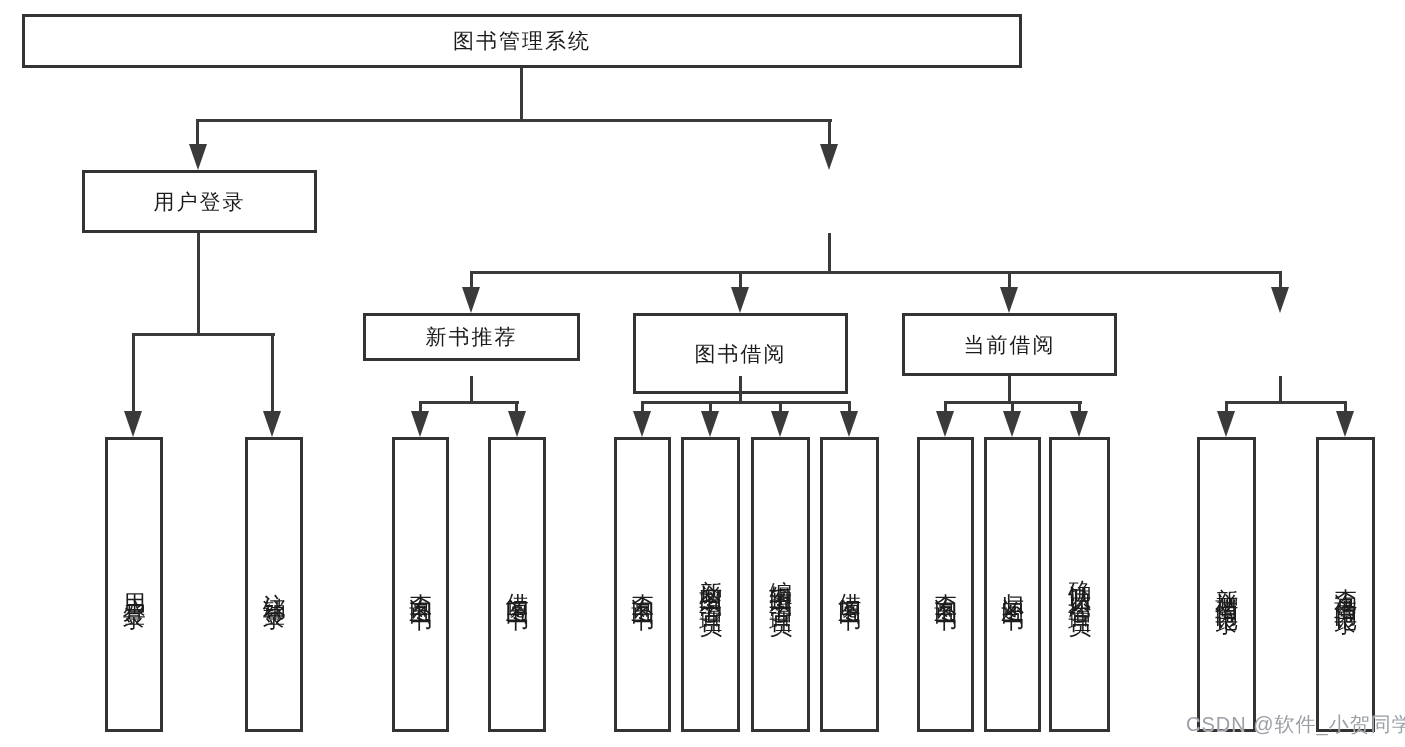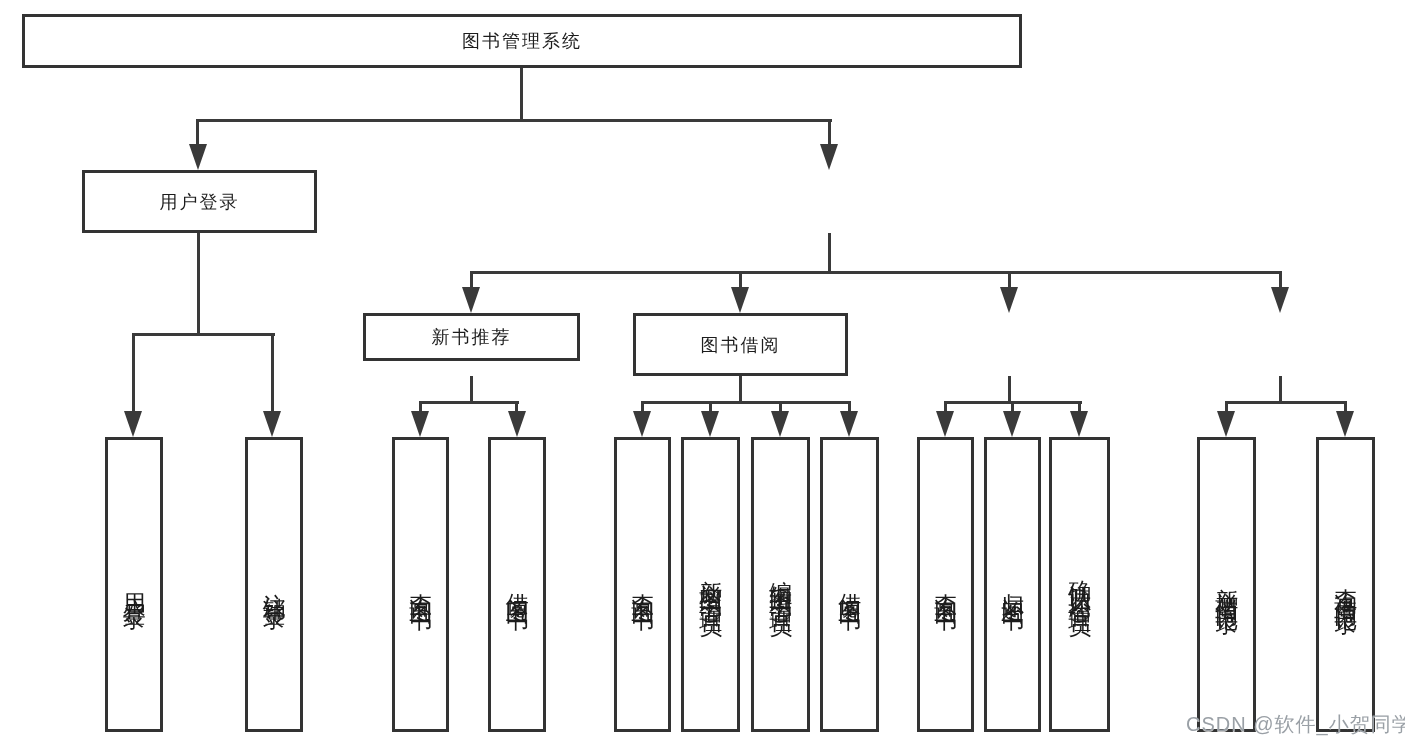--- a/index.html
+++ b/index.html
@@ -4,21 +4,21 @@
 <style>
   html,body{margin:0;padding:0;background:#ffffff;}
   .canvas{
     position:relative;width:1405px;height:747px;background:#ffffff;
     font-family:"Liberation Sans","DejaVu Sans",sans-serif;overflow:hidden;
   }
   .box{
     position:absolute;box-sizing:border-box;border:3px solid #333333;background:#ffffff;
     display:flex;align-items:center;justify-content:center;
   }
-  .lbl{font-size:18px;color:#1c1c1c;letter-spacing:2px;white-space:nowrap;}
+  .lbl{font-size:21px;color:#1c1c1c;letter-spacing:2px;white-space:nowrap;}
   .leaf .lbl{
     writing-mode:vertical-rl;text-orientation:mixed;
     font-size:23px;letter-spacing:5px;white-space:normal;line-height:1.1;
   }
   .vl,.hl{position:absolute;background:#3a3a3a;}
   .vl{width:3px;}
   .hl{height:3px;}
   .ar{
     position:absolute;width:0;height:0;
     border-left:9px solid transparent;border-right:9px solid transparent;
@@ -63,22 +63,25 @@
   <div class="vl" style="left:739px;top:271px;height:20px;"></div>
   <div class="ar" style="left:731px;top:287px;"></div>
   <div class="vl" style="left:1008px;top:271px;height:20px;"></div>
   <div class="ar" style="left:1000px;top:287px;"></div>
   <div class="vl" style="left:1279px;top:271px;height:20px;"></div>
   <div class="ar" style="left:1271px;top:287px;"></div>
 
   <div class="box" style="left:363px;top:313px;width:217px;height:48px;">
     <span class="lbl">新书推荐</span>
   </div>
-  <div class="box" style="left:633px;top:313px;width:215px;height:63px;">
+  <div class="box" style="left:633px;top:313px;width:215px;height:81px;">
     <span class="lbl">图书借阅</span>
+  </div>
+  <div class="box" style="left:902px;top:313px;width:215px;height:63px;">
+    <span class="lbl">当前借阅</span>
   </div>
 
   <div class="vl" style="left:470px;top:376px;height:28px;"></div>
   <div class="hl" style="left:419px;top:401px;width:100px;"></div>
   <div class="vl" style="left:419px;top:401px;height:14px;"></div>
   <div class="ar" style="left:411px;top:411px;"></div>
   <div class="vl" style="left:515px;top:401px;height:14px;"></div>
   <div class="ar" style="left:508px;top:411px;"></div>
 
   <div class="vl" style="left:739px;top:376px;height:28px;"></div>

